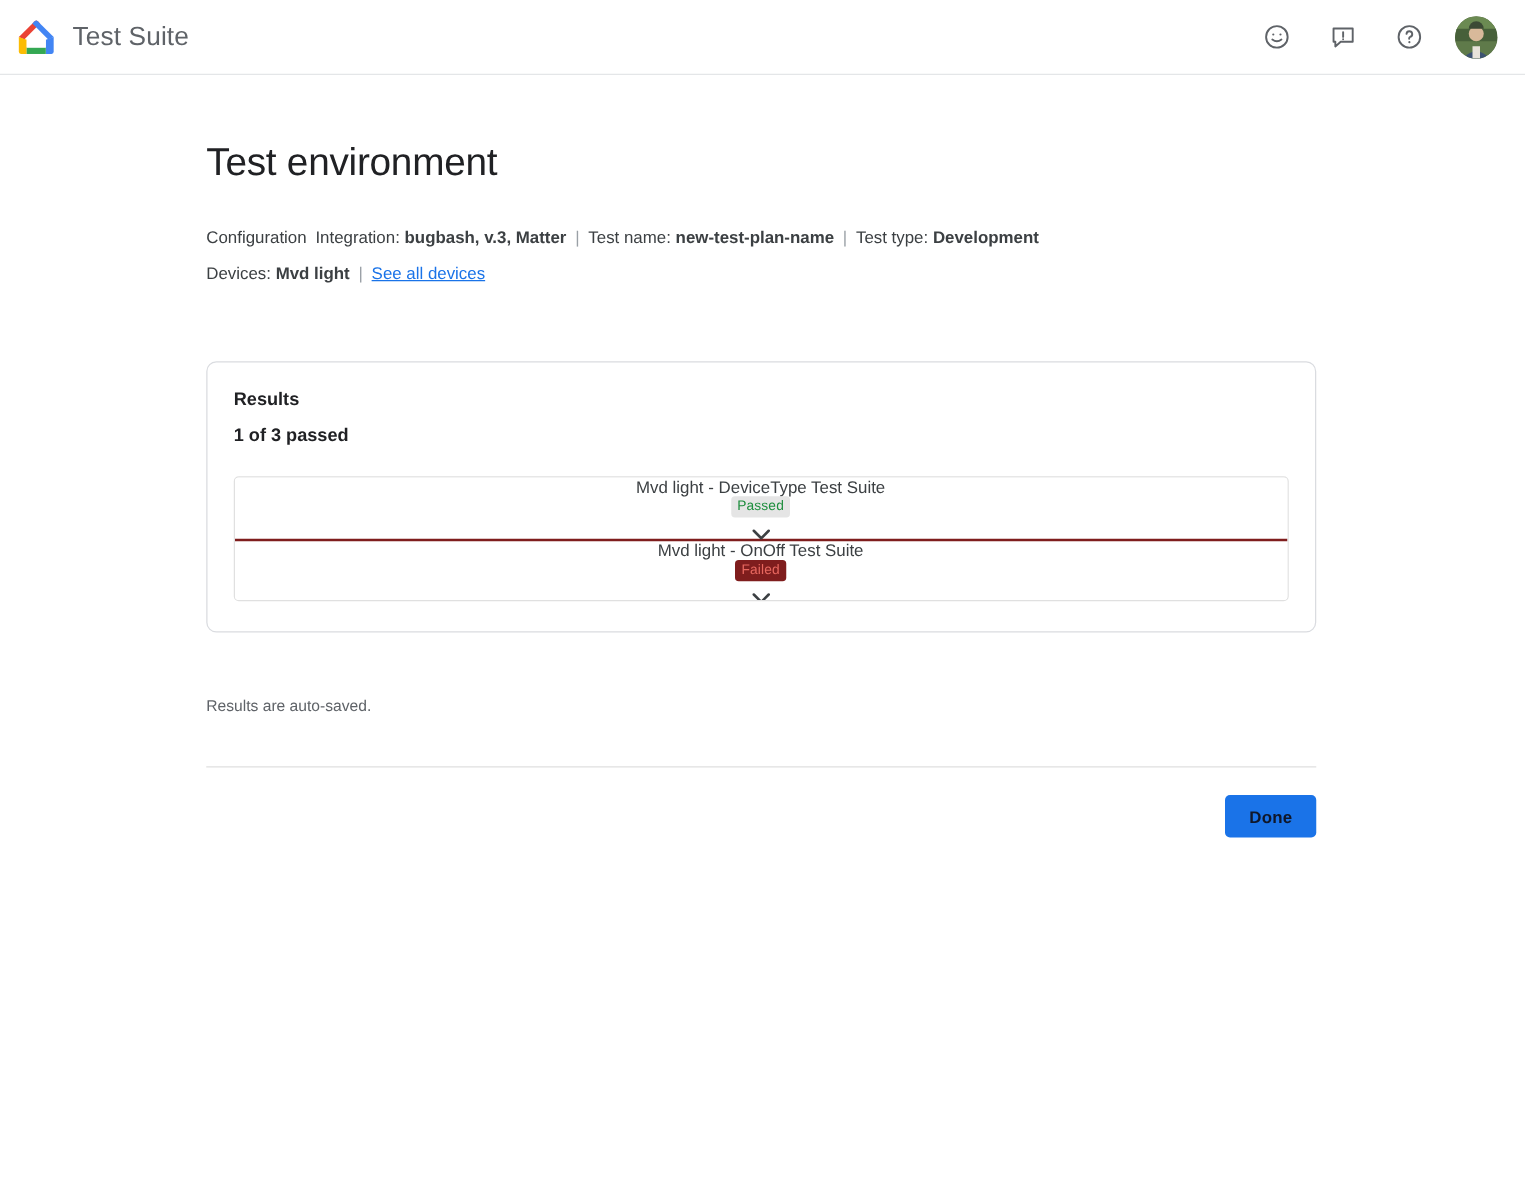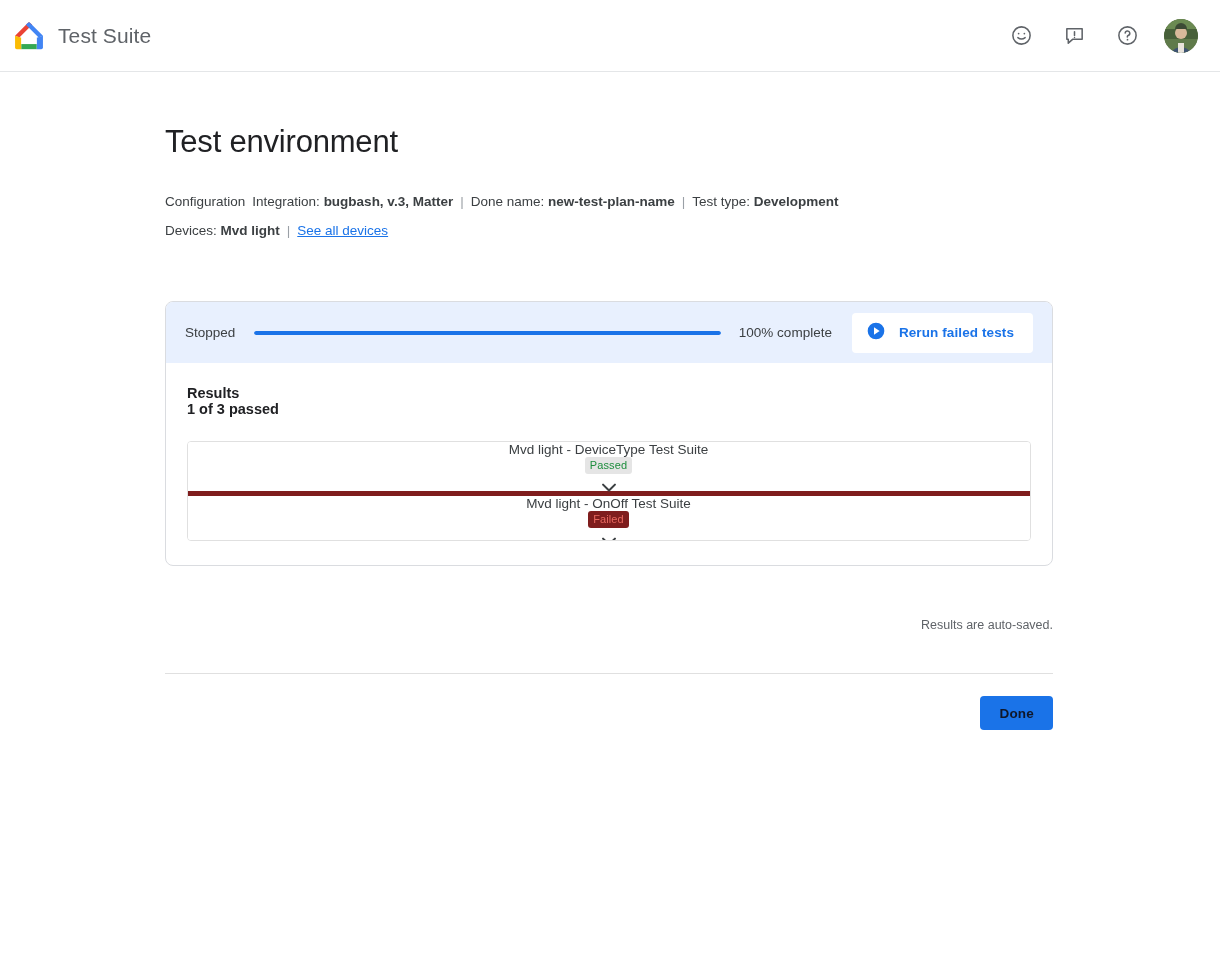--- a/index.html
+++ b/index.html
@@ -9,21 +9,21 @@
     overflow: hidden;
     background: #ffffff;
     font-family: "Liberation Sans", sans-serif;
     color: #202124;
     -webkit-font-smoothing: antialiased;
   }
 
   
   .app-header {
     position: relative;
-    height: 72px;
+    height: 60px;
     display: flex;
     align-items: center;
     padding: 0 22px 0 10px;
     border-bottom: 1px solid #e4e6e8;
     background: #fff;
   }
   .brand { display: flex; align-items: center; gap: 12px; padding-left: 2px; }
   .home-logo { width: 34px; height: 34px; display: block; }
   .brand-title {
     font-size: 21px;
@@ -148,37 +148,38 @@
   .results-body { padding: 22px 21px 24px 21px; }
   .results-heading {
     font-size: 14.5px;
     font-weight: 700;
     color: #202124;
   }
   .results-sub {
     font-size: 14.5px;
     font-weight: 700;
     color: #202124;
+    margin-top: 13px;
   }
   .suite-list {
     margin-top: 24px;
     border: 1px solid #e0e0e0;
     border-radius: 4px;
     overflow: hidden;
   }
   .suite-row {
     height: 49px;
     display: flex;
     align-items: center;
     padding: 0 18px 0 17px;
     background: #fff;
     cursor: pointer;
     flex-direction: column;
   }
-  .suite-row + .suite-row { border-top: 5px solid #7f1d1d; }
+  .suite-row + .suite-row { border-top: 2px solid #7f1d1d; }
   .suite-name {
     flex: 1;
     font-size: 13.5px;
     color: #3c4043;
   }
   .badge {
     font-size: 11px;
     padding: 2px 5px 3px 5px;
     border-radius: 3px;
     letter-spacing: 0.1px;
@@ -189,21 +190,20 @@
   .row-chevron {
     width: 50px;
     display: flex;
     justify-content: center;
     align-items: center;
     cursor: pointer;
   }
 
   .autosave {
     margin-top: 52px;
-    text-align: right;
     font-size: 12.5px;
     color: #5f6368;
   }
   .divider {
     margin-top: 41px;
     border-top: 1px solid #e0e0e0;
   }
   .actions-row {
     margin-top: 22px;
     display: flex;
@@ -287,48 +287,32 @@
 </div>
 
 <div class="page">
   <div class="content">
 
     <h1 class="page-title">Test environment</h1>
 
     <div class="config-lines">
       <div>
         <span class="lbl">Configuration</span><span class="gap"></span><span>Integration:</span>
-        <span class="val">bugbash, v.3, Matter</span><span class="sep">|</span><span>Done name:</span>
+        <span class="val">bugbash, v.3, Matter</span><span class="sep">|</span><span>Test name:</span>
         <span class="val">new-test-plan-name</span><span class="sep">|</span><span>Test type:</span>
         <span class="val">Development</span>
       </div>
       <div>
         <span>Devices:</span>
         <span class="val">Mvd light</span><span class="sep">|</span><span class="link">See all devices</span>
       </div>
     </div>
 
     <div class="results-card">
 
-      <div class="progress-strip">
-        <span class="progress-label">Stopped</span>
-        <div class="progress-track">
-          <div class="progress-fill" id="progress-fill" style="width: 100%;"></div>
-        </div>
-        <span class="progress-pct">100% complete</span>
-        <button class="rerun-btn">
-          <span>
-            <svg width="20" height="20" viewBox="0 0 24 24">
-              <circle cx="12" cy="12" r="10" fill="#1a73e8"></circle>
-              <path d="M9.6 7.6 L16.4 12 L9.6 16.4 Z" fill="#ffffff"></path>
-            </svg>
-          </span>
-          <span class="txt">Rerun failed tests</span>
-        </button>
-      </div>
 
       <div class="results-body">
         <div class="results-heading">Results</div>
         <div class="results-sub">1 of 3 passed</div>
 
         <div class="suite-list" id="suite-list">
             <div class="suite-row">
               <span class="suite-name">Mvd light - DeviceType Test Suite</span>
               <span class="badge passed">Passed</span>
               <span class="row-chevron">

